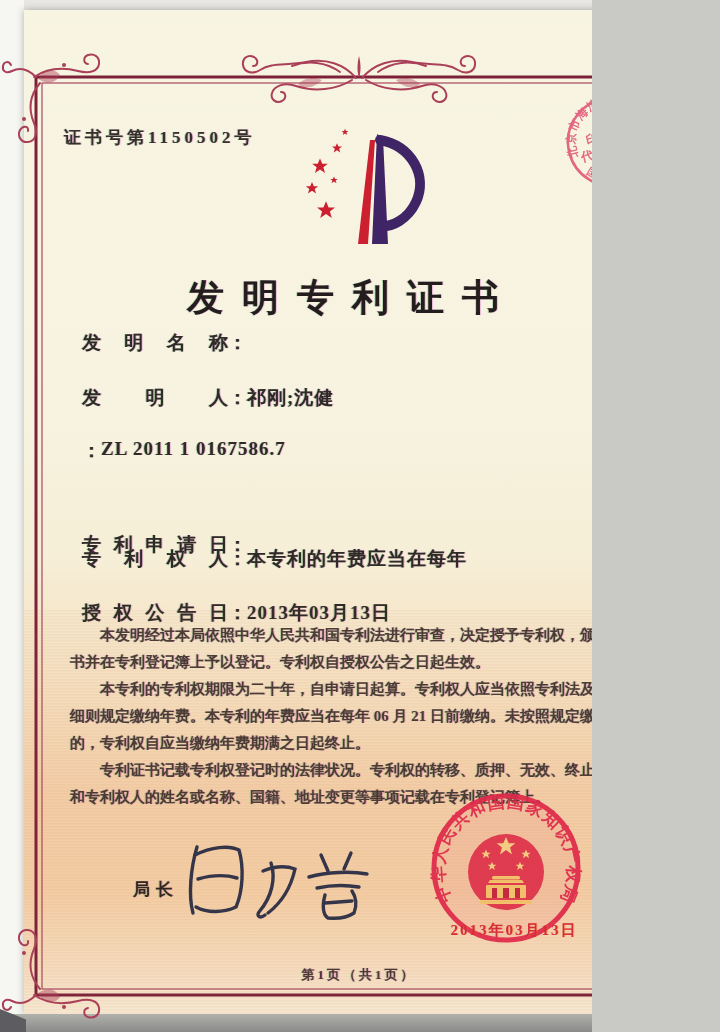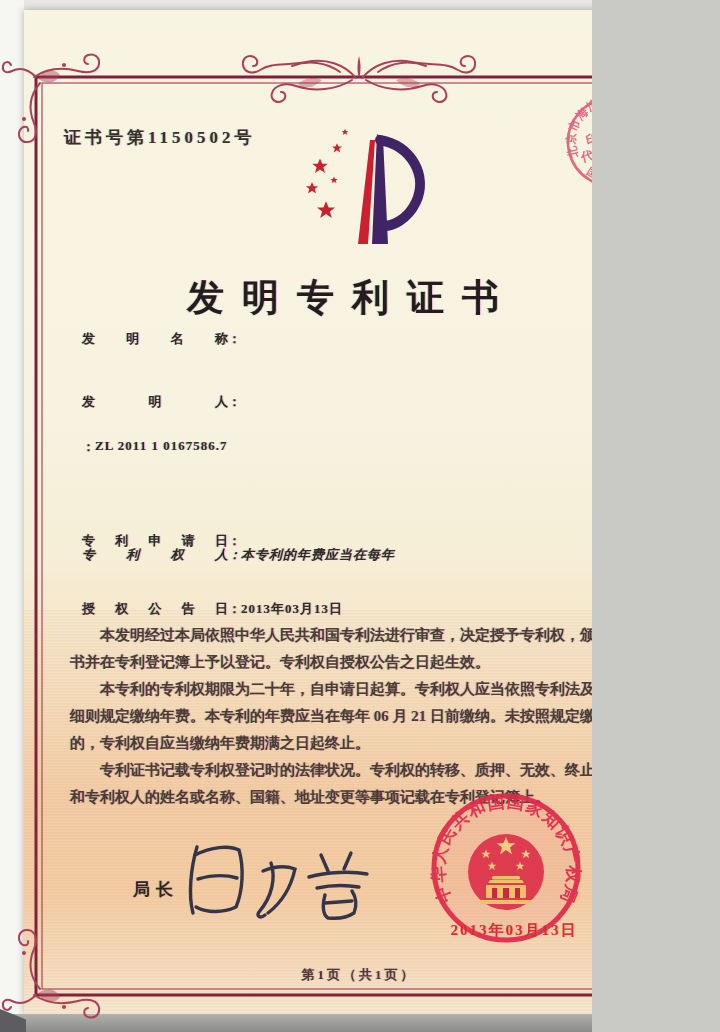--- a/index.html
+++ b/index.html
@@ -15,21 +15,21 @@
   .paper{left:24px;top:10px;width:682px;height:1004px;
     background:linear-gradient(180deg,#f8f4e2 0%,#f7f3e0 40%,#f6eed6 55%,#f4ddbd 68%,#f2cda6 78%,#f3cda4 88%,#f5ddc0 96%,#f6e8d2 100%);
     box-shadow:0 0 7px rgba(40,40,40,.35);}
   .scan-tint{left:24px;top:610px;width:682px;height:404px;pointer-events:none;
     background:repeating-linear-gradient(180deg,rgba(200,110,70,.07) 0px,rgba(200,110,70,.07) 1px,rgba(255,255,255,0) 2px,rgba(255,255,255,0) 3px);
     opacity:.9;}
   .chroma{text-shadow:1px 0 0 rgba(210,40,200,.28),-1px 0 0 rgba(30,150,60,.28);}
   .cert-number{left:64px;top:126px;font-size:17px;letter-spacing:4px;color:#36302b;font-weight:bold;}
   .title{left:20px;top:236px;width:646px;text-align:center;font-size:37px;font-weight:bold;
     letter-spacing:18px;text-indent:18px;color:#231d1d;margin-top:37px;}
-  .row{left:82px;width:572px;font-size:13px;color:#2e2a26;font-weight:bold;display:flex;}
+  .row{left:82px;width:572px;font-size:19px;color:#2e2a26;font-weight:bold;display:flex;}
   .row .lbl{display:inline-block;width:146px;text-align:justify;text-align-last:justify;flex:none;}
   .row .val{flex:1;letter-spacing:1px;}
   .paras{left:70px;top:622px;width:584px;font-size:15px;line-height:27px;color:#463a33;font-weight:bold;}
   .paras p{margin:0;text-indent:2em;}
   .sign-label{left:133px;top:878px;font-size:17px;letter-spacing:6px;color:#2c2620;font-weight:bold;}
   .issue-date{left:436px;top:921px;width:156px;text-align:center;font-size:15px;letter-spacing:2px;
     color:#d5283a;font-weight:bold;text-shadow:1px 0 0 rgba(255,120,0,.4);}
   .footer{left:36px;top:966px;width:646px;text-align:center;font-size:13px;letter-spacing:3px;color:#4a3734;font-weight:bold;}
   svg{display:block;}
 </style>
@@ -110,33 +110,34 @@
       </text>
     </g>
   </svg>
 
   <div class="abs title chroma">发明专利证书</div>
 
   <div class="abs row chroma" style="top:330px;">
     <span class="lbl">发明名称</span>
       <span>：</span>
   </div>
-  <div class="abs row chroma" style="top:393px;">
+  <div class="abs row chroma" style="top:385px;">
     <span class="lbl">发明人</span>
       <span>：</span>
+    <span class="val">祁刚;沈健</span>
   </div>
   <div class="abs row chroma" style="top:438px;">
       <span>：</span>
     <span class="val">ZL 2011 1 0167586.7</span>
   </div>
   <div class="abs row chroma" style="top:492px;margin-top:40px;">
     <span class="lbl">专利申请日</span>
       <span>：</span>
   </div>
-  <div class="abs row chroma" style="top:546px;font-style:italic;">
+  <div class="abs row chroma" style="top:546px;">
     <span class="lbl">专利权人</span>
       <span>：</span>
     <span class="val">本专利的年费应当在每年</span>
   </div>
   <div class="abs row chroma" style="top:600px;">
     <span class="lbl">授权公告日</span>
       <span>：</span>
     <span class="val">2013年03月13日</span>
   </div>
 

